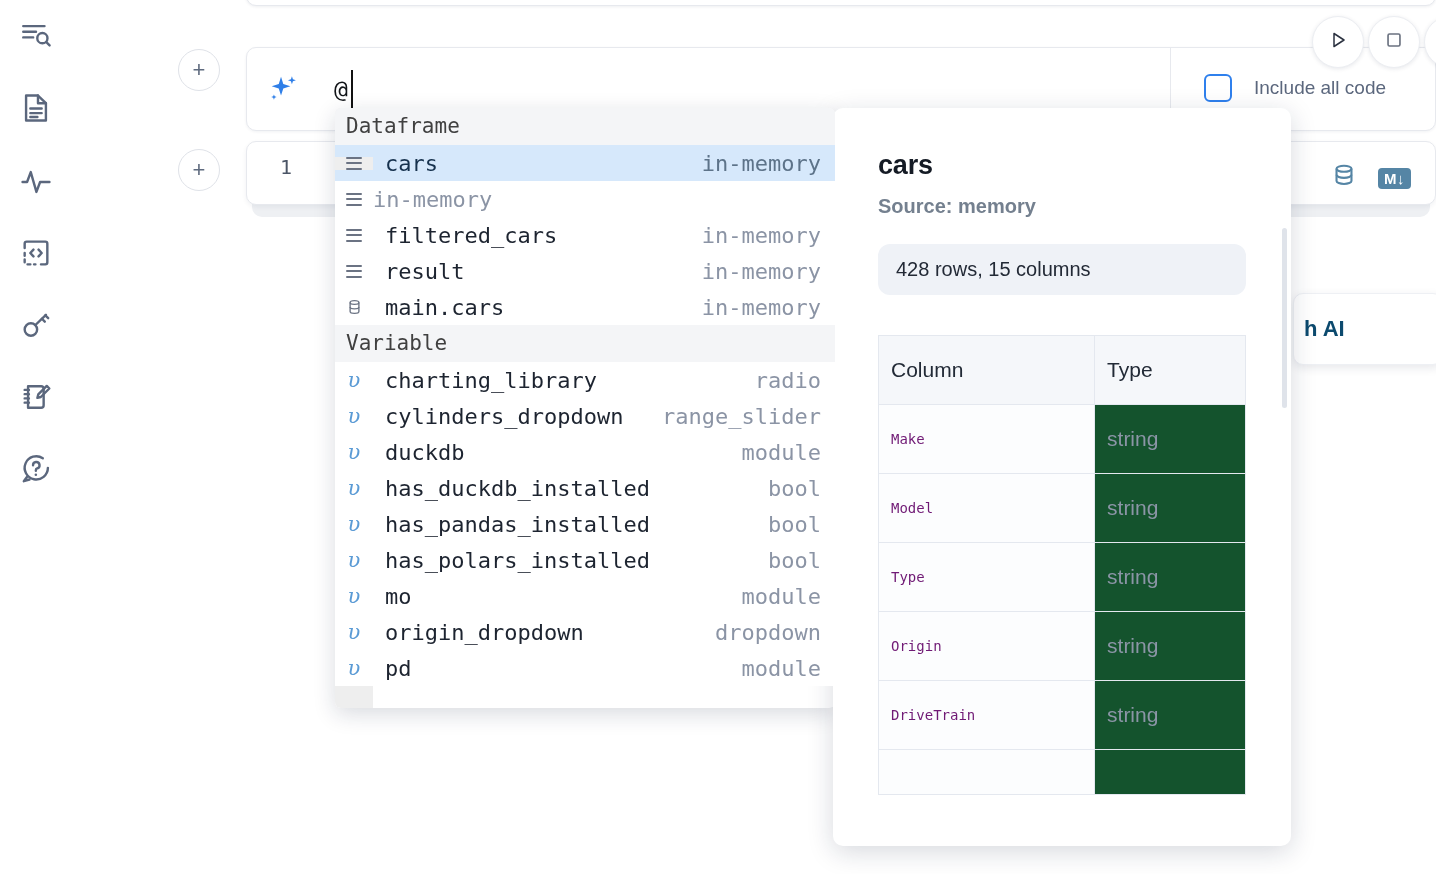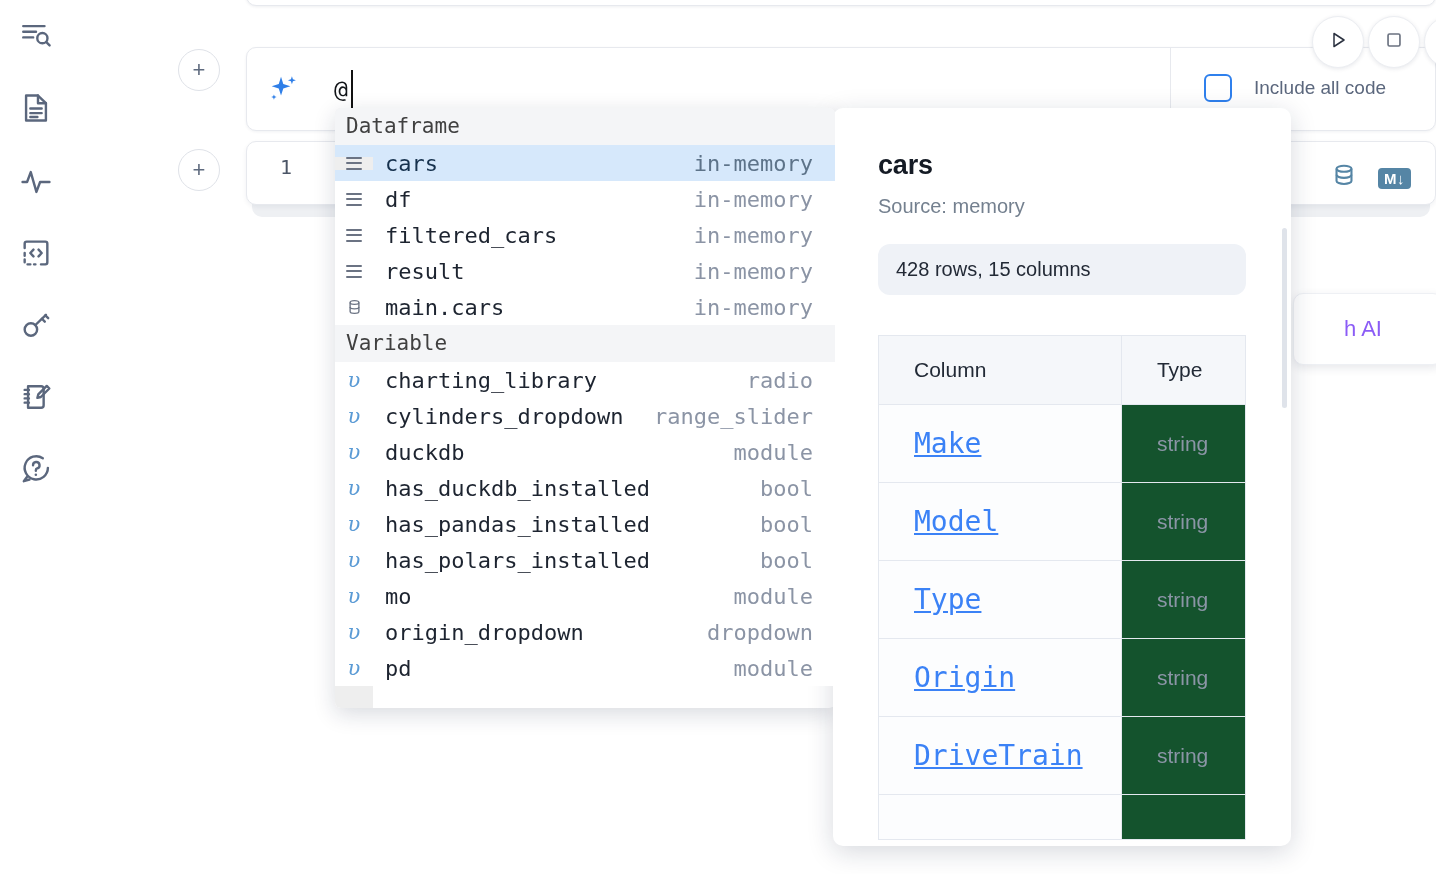--- a/index.html
+++ b/index.html
@@ -101,21 +101,21 @@
     font-family:"Liberation Sans",sans-serif;
   }
 
   
   .ai-card {
     position:absolute; left:1293px; top:293px; width:150px; height:72px;
     background:#fff; border:1px solid #eef0f4; border-radius:10px;
     box-shadow:0 3px 10px rgba(20,30,60,.10);
     display:flex; align-items:center; padding-left:10px;
   }
-  .ai-card-text { font-size:22px; color:#8b5cf6; font-weight:400;margin-left:40px; }
+  .ai-card-text { font-size:22px; color:#0c4a6e; font-weight:700; }
 
   
   .ac {
     position:absolute; left:335px; top:108px; width:500px; height:600px;
     background:#ffffff; border-radius:6px;
     box-shadow:0 6px 22px rgba(20,30,60,.16);
     overflow:hidden;
   }
   .ac-gutter {
     position:absolute; left:0; top:0; width:38px; height:600px; background:#eeeeee;
@@ -132,56 +132,55 @@
     font-family:"DejaVu Sans Mono","Liberation Mono",monospace;
     font-size:22px;
   }
   .ac-row .ico {
     width:38px; min-width:38px; display:flex; align-items:center; justify-content:center;
     color:#6b7383;
   }
   .ac-row .ico.var { color:#5b9bd5; font-style:italic; font-size:21px;
     font-family:"DejaVu Serif","Liberation Serif",serif; }
   .ac-row .nm { color:#1d2430; padding-left:12px; flex:1; white-space:nowrap; }
-  .ac-row .ty { color:#8b94a5; padding-right:22px; white-space:nowrap; }
+  .ac-row .ty { color:#8b94a5; padding-right:14px; white-space:nowrap; }
   .ac-row.sel { background:#d6e8fb; }
   .ac-row.sel .nm { color:#16314d; }
   .ac-row.sel .ty { color:#5d7389; }
   .ac-row.sel .ico { background:#eeeeee; }
   .ac-rowbg { background:#fff; }
 
   
   .hb { width:16px; height:13px; display:flex; flex-direction:column; justify-content:space-between; }
   .hb i { display:block; height:2px; background:#6b7383; border-radius:1px; }
 
   
   .pv {
     position:absolute; left:833px; top:108px; width:458px; height:738px;
     background:#fff; border-radius:10px;
     box-shadow:0 6px 26px rgba(20,30,60,.17);
     overflow:hidden;
   }
   .pv-inner { position:absolute; left:0; top:0; width:458px; padding:42px 45px 0 45px; }
   .pv-title { font-size:27px; font-weight:700; color:#151b25; letter-spacing:-.2px; }
-  .pv-source { font-size:20px; color:#74808f; margin-top:14px; }
+  .pv-source { font-size:20px; color:#74808f; margin-top:14px;font-weight:bold; }
   .pv-chip {
     margin-top:26px; background:#eff2f7; border-radius:12px;
     padding:14px 18px; font-size:20px; color:#232a36;
   }
   .pv-table { margin-top:40px; width:368px; border-collapse:collapse; }
   .pv-table th, .pv-table td {
     border:1px solid #e4e8ef; text-align:left;
-    padding:22px 35px; font-size:21px;
+    padding:22px 12px; font-size:21px;
   }
   .pv-table th { background:#f5f7fa; color:#222a36; font-weight:400;
     font-family:"Liberation Sans",sans-serif; }
   .pv-table td.col {
-    color:#3b82f6; font-family:"DejaVu Sans Mono","Liberation Mono",monospace; font-size:28px;
+    color:#701a75; font-family:"DejaVu Sans Mono","Liberation Mono",monospace; font-size:14px;
     background:#fcfdfe;
-    text-decoration:underline;
   }
   .pv-table td.typ { color:#8b95a6; font-family:"Liberation Sans",sans-serif; background:#14532d; }
   .pv-scroll {
     position:absolute; right:4px; top:120px; width:5px; height:180px;
     background:#dfe3ea; border-radius:3px;
   }
 </style>
 </head>
 <body>
 
@@ -340,21 +339,20 @@
           <span class="ty">in-memory</span>
         </div>
         <div class="ac-row ac-rowbg">
           <span class="ico">
             <span class="hb">
               <i></i>
               <i></i>
               <i></i>
             </span>
           </span>
-          <span class="nm">df</span>
           <span class="ty">in-memory</span>
         </div>
         <div class="ac-row ac-rowbg">
           <span class="ico">
             <span class="hb">
               <i></i>
               <i></i>
               <i></i>
             </span>
           </span>

